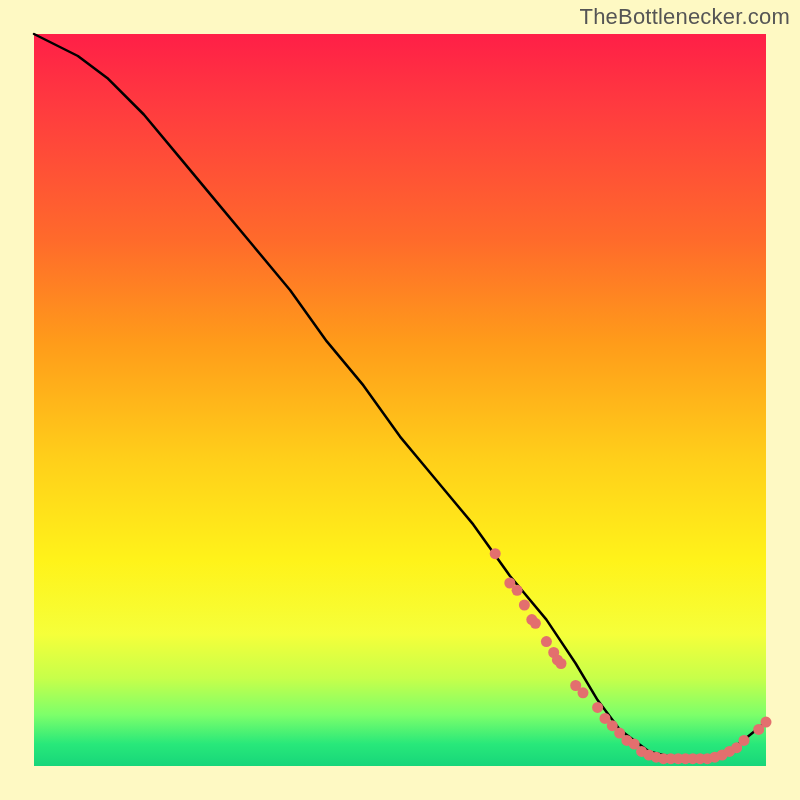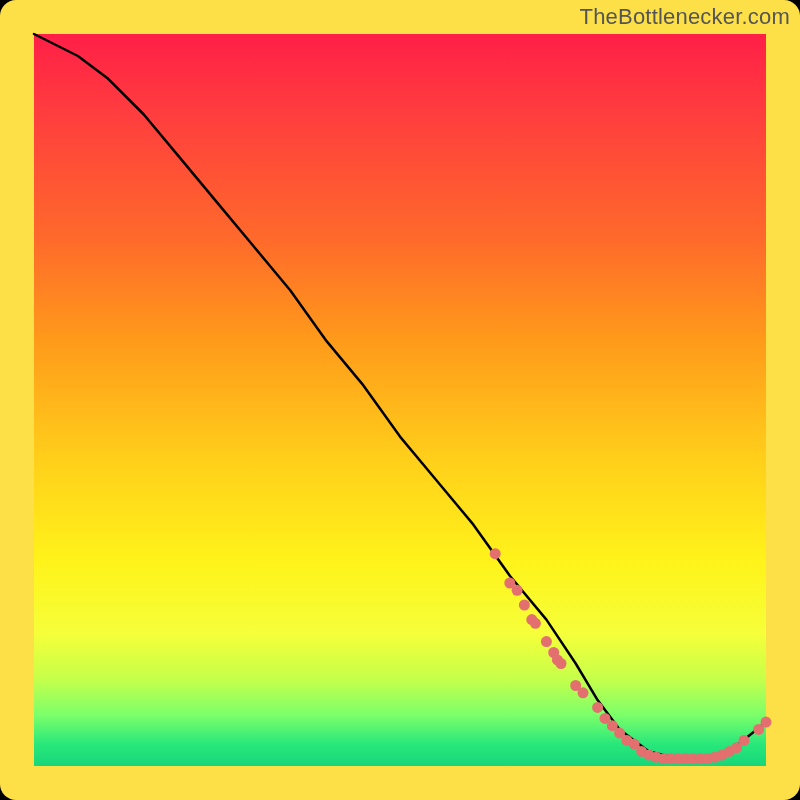--- a/index.html
+++ b/index.html
@@ -8,22 +8,21 @@
     width: 800px;
     height: 800px;
     background: #000;
     font-family: Arial, Helvetica, sans-serif;
     overflow: hidden;
   }
   .frame {
     position: relative;
     width: 800px;
     height: 800px;
-    background: #fde047;
-    border-radius: 16px;
+    background: #fef9c3;
   }
   .watermark {
     position: absolute;
     top: 4px;
     right: 10px;
     color: #555;
     font-size: 22px;
     font-weight: 500;
     letter-spacing: 0.2px;
     pointer-events: none;

